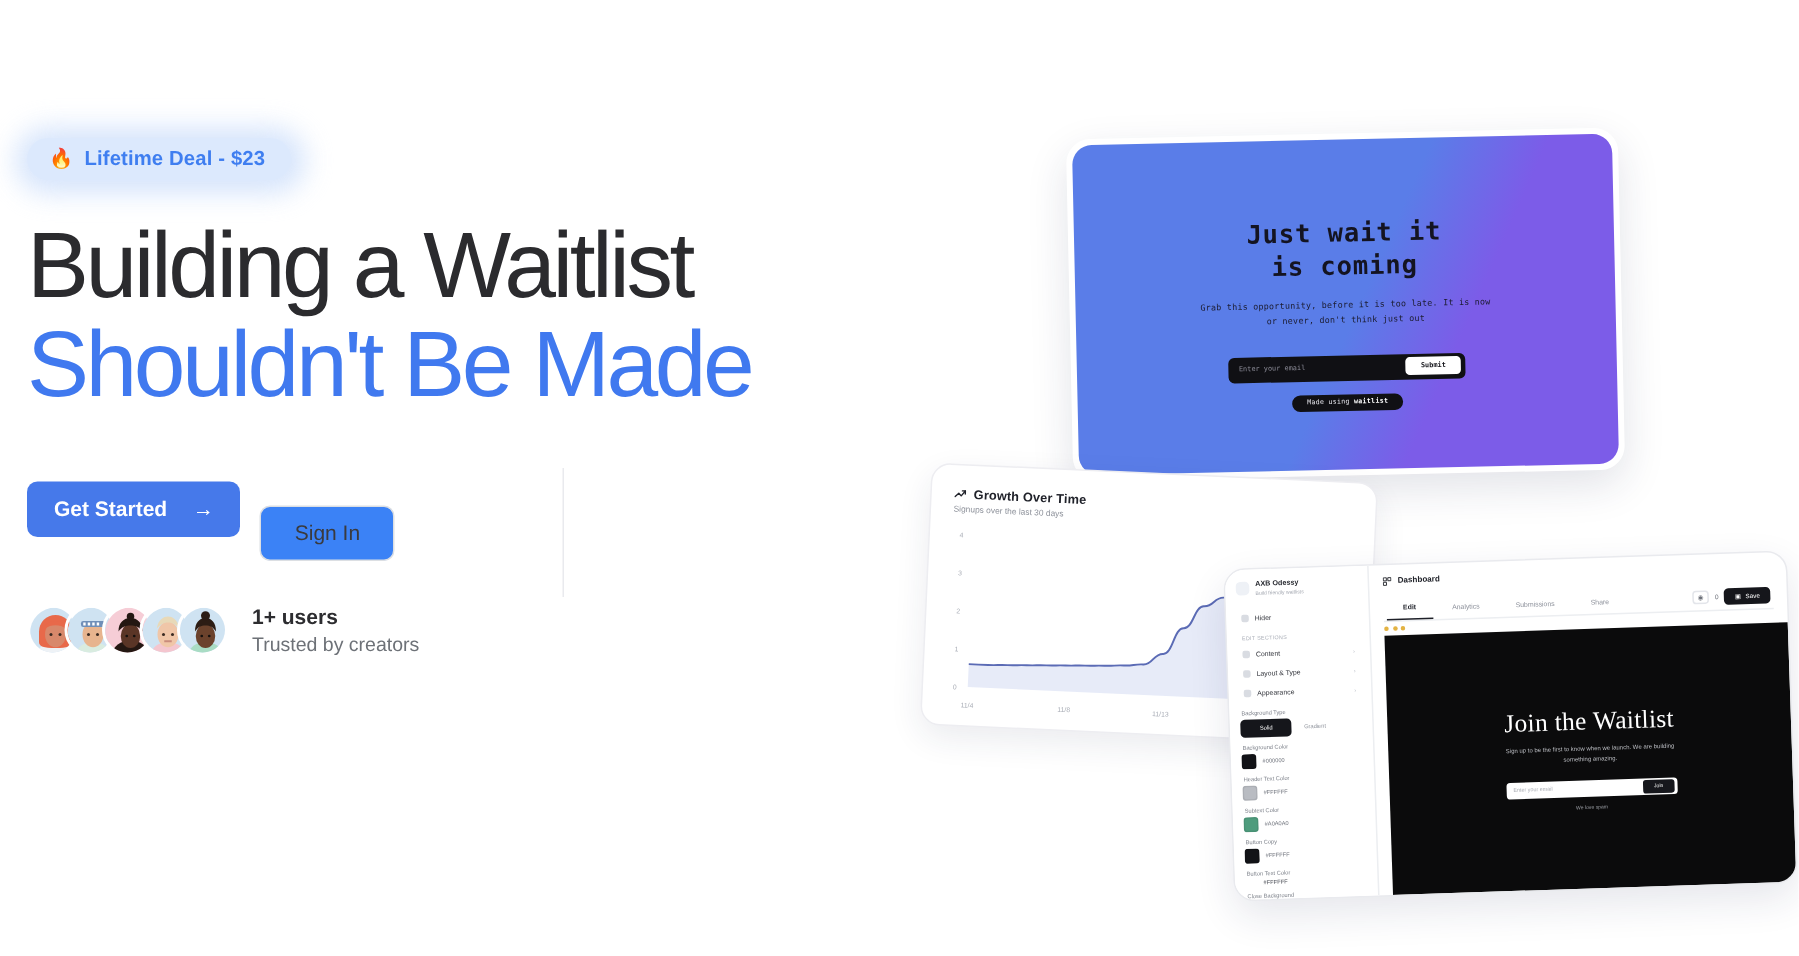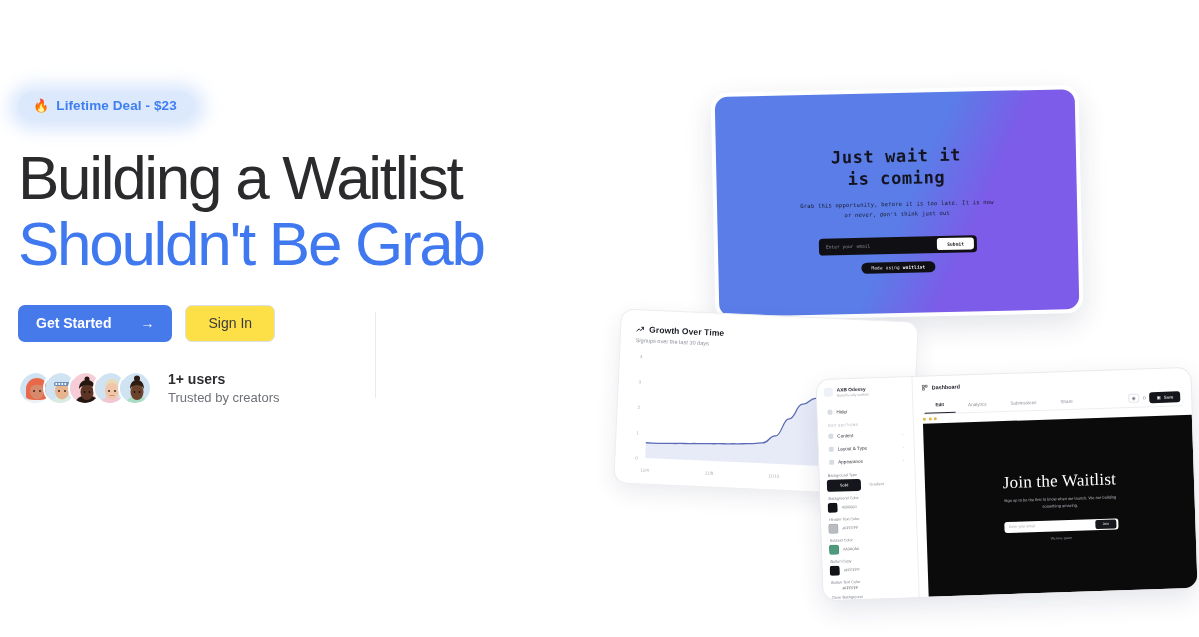--- a/index.html
+++ b/index.html
@@ -47,35 +47,35 @@
     margin-top: 22px;
     width: 562px;
     font-size: 19.5px;
     line-height: 1.56;
     color: #5f6368;
     letter-spacing: -.15px;
   }
 
   .cta-row { margin-top: 27px; display: flex; align-items: center; gap: 13px; }
   .btn-primary {
-    display: inline-flex; align-items: center; gap: 29px;
+    display: inline-flex; align-items: center; gap: 17px;
     background: #4679ea; color: #fff;
     border: none; border-radius: 7px;
     padding: 0 18px; height: 37px;
     font-size: 14px; font-weight: 600;
     font-family: inherit; cursor: pointer;
   }
   .btn-primary .arrow { font-size: 14px; }
   .btn-secondary {
     display: inline-flex; align-items: center; justify-content: center;
-    background: #fde047; color: #3a3a3d;
+    background: #3b82f6; color: #3a3a3d;
     border: 1px solid #dcdfe3; border-radius: 7px;
     padding: 0 22px; height: 37px;
     font-size: 14px; font-weight: 500;
-    font-family: inherit; cursor: pointer;
+    font-family: inherit; cursor: pointer; margin-top: 32px;
   }
 
   .social { margin-top: 28px; display: flex; align-items: center; gap: 16px; }
   .avatars { display: flex; }
   .avatar {
     width: 34px; height: 34px; border-radius: 50%;
     border: 2px solid #fff; margin-left: -9px;
     position: relative; overflow: hidden; flex: none;
   }
   .avatar:first-child { margin-left: 0; }
@@ -253,21 +253,21 @@
     <div class="badge-wrap">
       <div class="badge-glow"></div>
       <div class="badge">
         <span class="flame">🔥</span>
         <span>Lifetime Deal - $23</span>
       </div>
     </div>
 
     <h1 class="headline">
       <span>Building a Waitlist</span>
-      <span class="line2">Shouldn't Be Grab</span>
+      <span class="line2">Shouldn't Be Made</span>
     </h1>
 
 
     <div class="cta-row">
       <button class="btn-primary">
         <span>Get Started</span>
         <span class="arrow">→</span>
       </button>
       <button class="btn-secondary">Sign In</button>
     </div>

